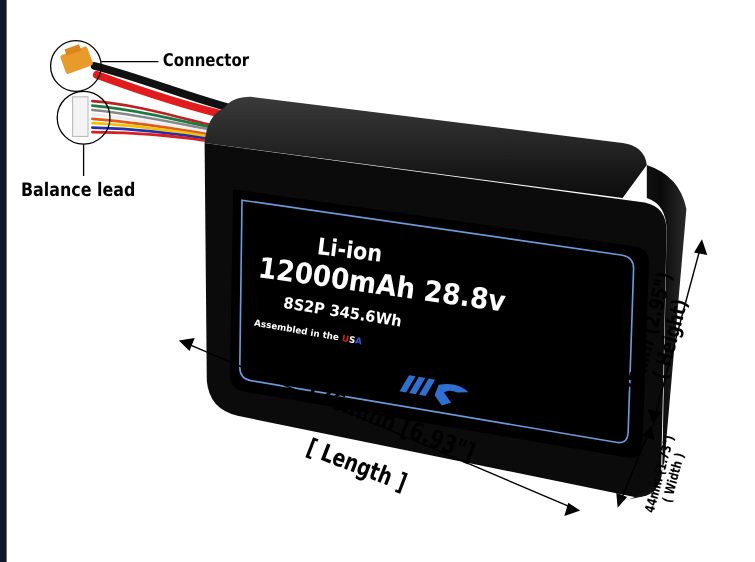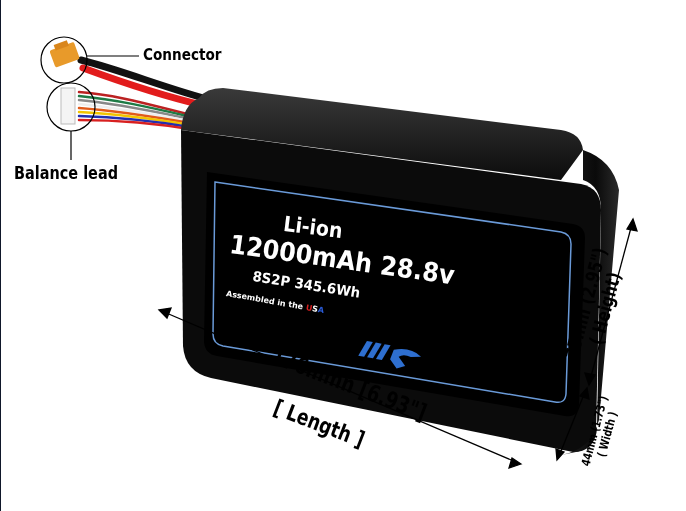--- a/index.html
+++ b/index.html
@@ -1,16 +1,16 @@
 <!DOCTYPE html>
 <html><head>
 <meta charset="utf-8">
 <style>
   html,body{margin:0;padding:0;background:#fff;}
-  #stage{position:relative;width:686px;height:511px;overflow:hidden;background:#fff;border-left:1px solid #0f172a;box-sizing:border-box;font-family:"Liberation Sans",sans-serif;}
+  #stage{position:relative;width:686px;height:511px;overflow:hidden;background:#fff;border-left:6px solid #0f172a;box-sizing:border-box;font-family:"Liberation Sans",sans-serif;}
   svg{position:absolute;left:0;top:0;}
   .lbl{position:absolute;font-family:"DejaVu Sans",sans-serif;font-weight:bold;color:#000;white-space:nowrap;transform-origin:left top;}
   .lbl-conn{left:142px;top:45px;font-size:16px;transform:scaleX(0.85);}
   .lbl-bal{left:13px;top:163px;font-size:17px;transform:scaleX(0.85);}
   .rot{position:absolute;font-family:"DejaVu Sans",sans-serif;font-weight:bold;color:#000;white-space:nowrap;text-align:center;line-height:1.05;}
   .len{left:218px;top:372px;width:260px;font-size:23px;transform:rotate(21deg) scaleX(0.78);transform-origin:center center;}
   .len-sub{left:238px;top:412px;width:160px;font-size:22px;transform:rotate(21deg) scaleX(0.78);transform-origin:center center;}
   .hgt{left:510px;top:286px;width:170px;font-size:19px;transform:rotate(-75deg) scaleX(0.78);transform-origin:center center;}
   .wid{left:540px;top:420px;width:120px;font-size:12px;transform:rotate(-75deg) scaleX(0.78);transform-origin:center center;}
   .label-text{position:absolute;color:#fff;font-family:"DejaVu Sans",sans-serif;font-weight:bold;white-space:nowrap;transform-origin:left top;}

